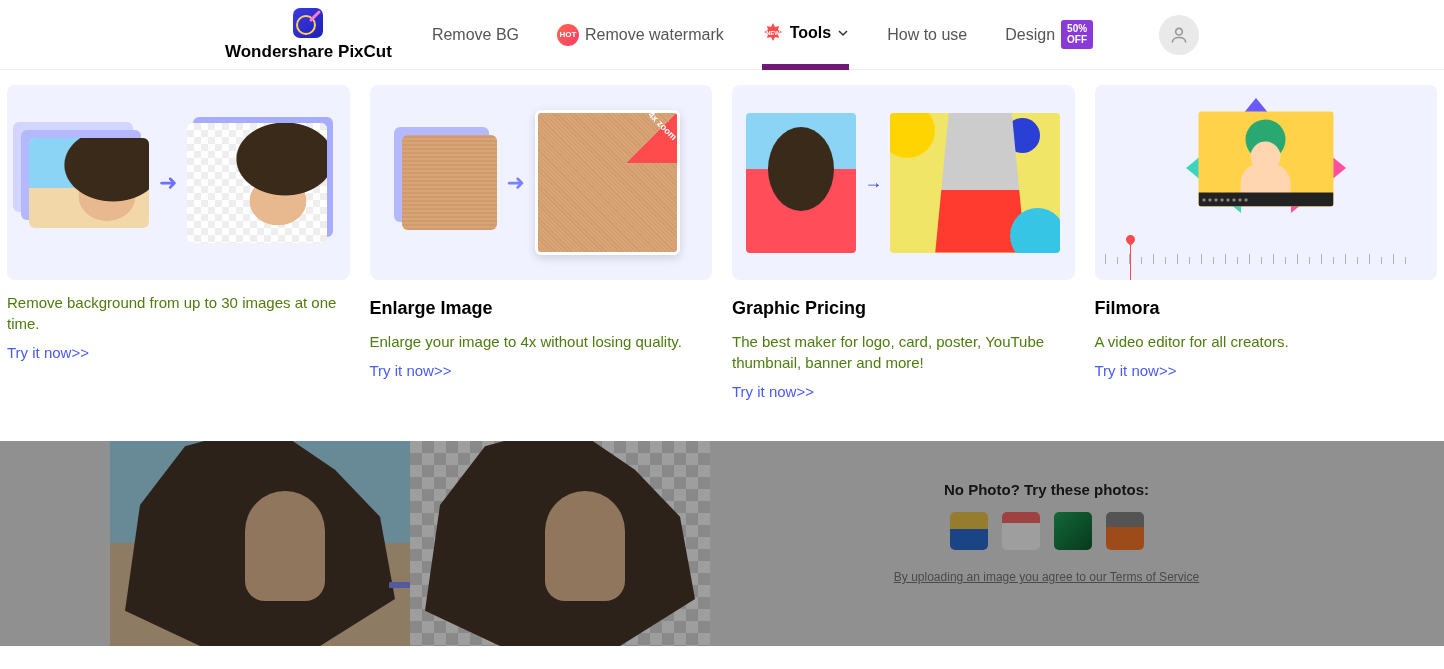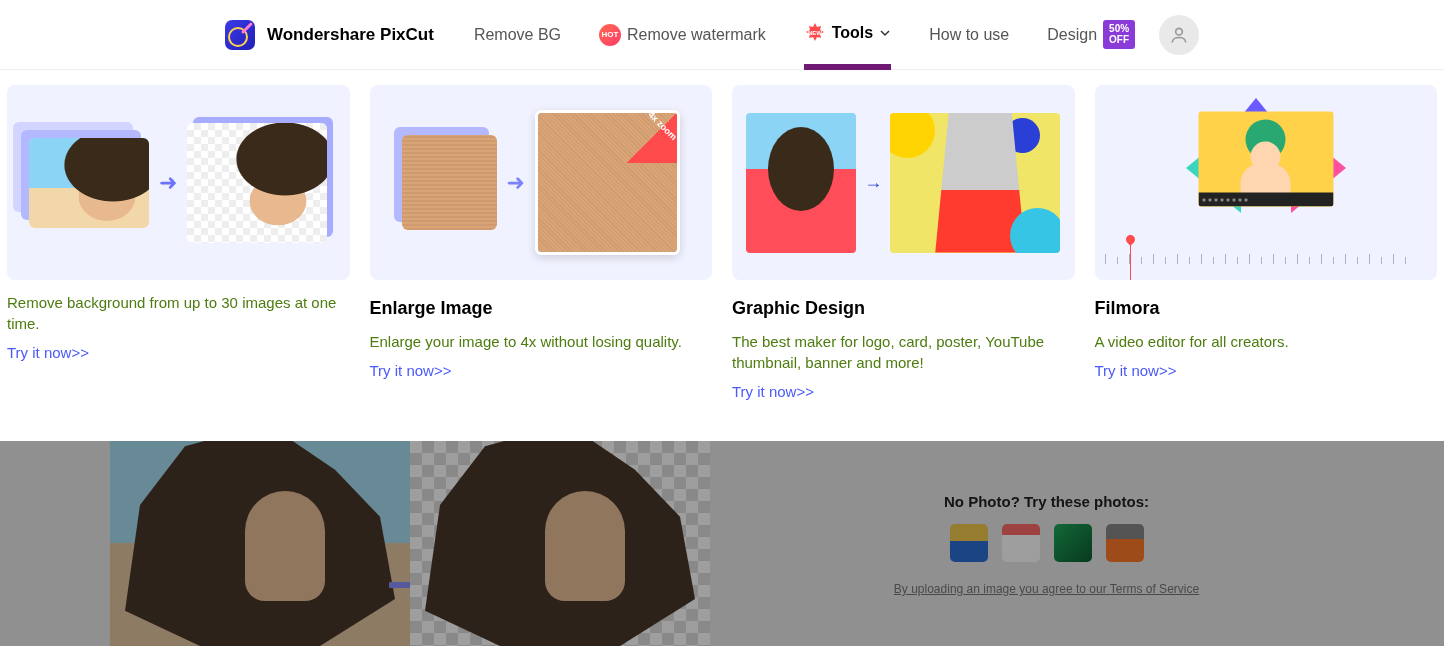--- a/index.html
+++ b/index.html
@@ -1,20 +1,20 @@
 <!DOCTYPE html>
 <html><head>
 <meta charset="utf-8">
 <style>
 * { margin: 0; padding: 0; box-sizing: border-box; }
 body { font-family: -apple-system, BlinkMacSystemFont, 'Segoe UI', Arial, sans-serif; background: #fff; color: #333; width: 1444px; }
 
 
 .header { height: 70px; border-bottom: 1px solid #eee; display: flex; align-items: center; padding: 0 225px 0 225px; position: relative; }
-.logo-wrap { display: flex; align-items: center; gap: 12px; }
+.logo-wrap { display: flex; align-items: center; gap: 4px; flex-direction: column; }
 .logo-box { width: 30px; height: 30px; background: linear-gradient(135deg,#3a3ae6,#2020b8); border-radius: 7px; position: relative; overflow: hidden; }
 .logo-box svg { width: 100%; height: 100%; }
 .brand { font-weight: 700; font-size: 17px; color: #000; }
 .nav { display: flex; align-items: center; gap: 38px; margin-left: 40px; }
 .nav-item { display: flex; align-items: center; gap: 6px; font-size: 16px; color: #555; cursor: pointer; height: 70px; }
 .nav-item.active { color: #000; font-weight: 600; border-bottom: 6px solid #701a75; padding-top:2px;}
 .hot-badge { width: 22px; height: 22px; border-radius: 11px; background: linear-gradient(135deg,#ff6a4d,#ff3b6b); display:flex;align-items:center;justify-content:center;color:#fff;font-size:8px;font-weight:700; }
 .new-badge { width: 22px; height: 22px; display:flex;align-items:center;justify-content:center; }
 .chev { width:12px;height:12px; }
 .disc-badge { background:#8a3ad6;color:#fff;font-size:10px;font-weight:700;padding:4px 6px;border-radius:3px;line-height:1.05;text-align:center; }
@@ -76,21 +76,21 @@
 
 .overlay-area{height:205px;background:#e9e9e9;position:relative;overflow:hidden;}
 .hero{position:absolute;left:110px;top:0;width:600px;height:100%;background:#fff;display:flex;}
 .hero .hl{flex:1;background:linear-gradient(180deg,#a8dff2 50%,#e5c7a0 50%);position:relative;}
 .hero .hr{flex:1;position:relative;background:repeating-conic-gradient(#ddd 0 25%,#fff 0 50%) 0 0/24px 24px;}
 .hero .person{position:absolute;top:-30px;left:0;right:0;bottom:0;background:#4a382a;clip-path:polygon(10% 40%,25% 15%,45% 8%,60% 12%,75% 25%,90% 45%,95% 80%,70% 100%,30% 100%,5% 85%);}
 .hero .skin{position:absolute;top:50px;left:45%;width:80px;height:110px;background:#e9be97;border-radius:40px 40px 20px 20px;}
 .hero .arrow{position:absolute;left:50%;top:70%;transform:translate(-50%,-50%);width:42px;height:24px;}
 .hero .arrow svg{width:100%;height:100%;}
 .right-panel{position:absolute;right:120px;top:0;width:555px;height:100%;padding:18px;}
-.np-title{text-align:center;font-weight:700;font-size:15px;color:#222;margin-top:34px;}
+.np-title{text-align:center;font-weight:700;font-size:15px;color:#222;margin-top:22px;}
 .thumbs{display:flex;justify-content:center;gap:14px;margin-top:14px;}
 .thumb{width:38px;height:38px;border-radius:5px;cursor:pointer;}
 .th1{background:linear-gradient(180deg,#f2c94c 45%,#2a6fd6 45%);}
 .th2{background:linear-gradient(180deg,#ff6a6a 30%,#fff 30%);}
 .th3{background:linear-gradient(135deg,#1fa85a,#0c5e30);}
 .th4{background:linear-gradient(180deg,#888 40%,#ff7a2a 40%);}
 .agree{text-align:center;font-size:12px;color:#777;margin-top:20px;text-decoration:underline;}
 .agree a{color:#777;text-decoration:underline;cursor:pointer;}
 .dim2{position:absolute;inset:0;background:rgba(0,0,0,0.38);pointer-events:none;}
 </style>
@@ -186,21 +186,21 @@
         <div class="gd-l"></div>
         <span class="arrow-bl">→</span>
         <div class="gd-r">
             <div class="c1"></div>
             <div class="c3"></div>
             <div class="p"></div>
             <div class="c2"></div>
           </div>
       </div>
     </div>
-    <div class="card-title">Graphic Design</div>
+    <div class="card-title">Graphic Pricing</div>
     <div class="card-desc">The best maker for logo, card, poster, YouTube thumbnail, banner and more!</div>
     <a class="card-link">Try it now&gt;&gt;</a>
   </div>
 
   <div class="card">
     <div class="card-img">
       <div class="fl-wrap">
         <div class="fl-star">
           <div class="fl-tri t1"></div>
             <div class="fl-tri t2"></div>

